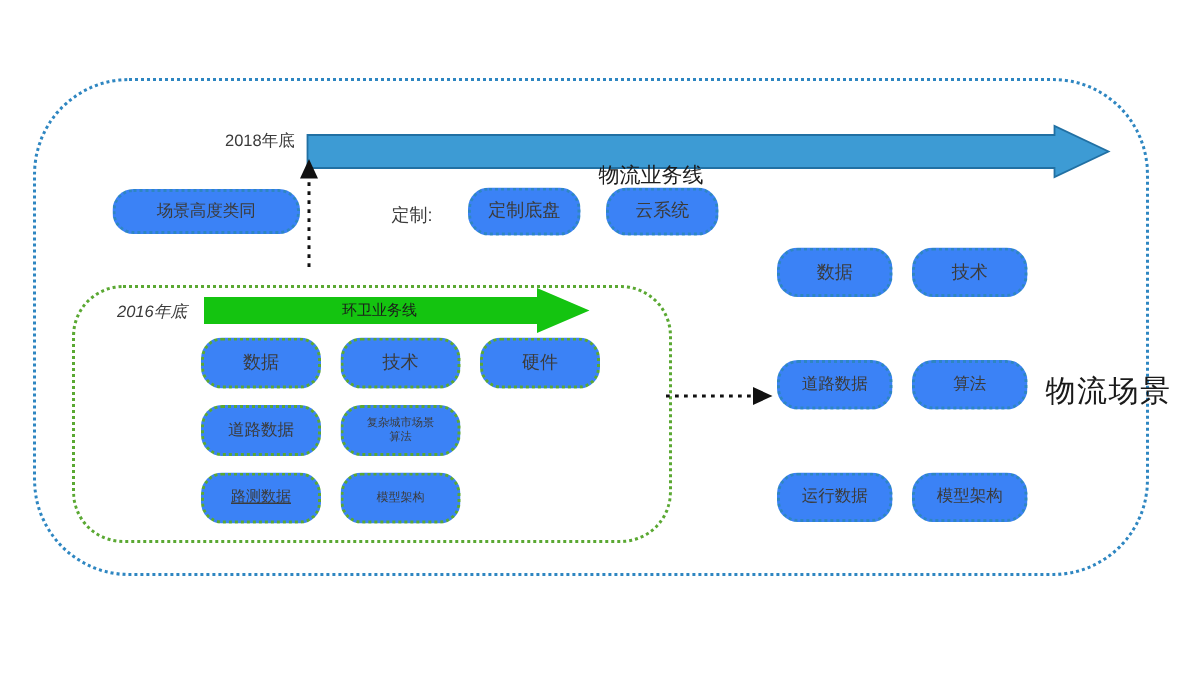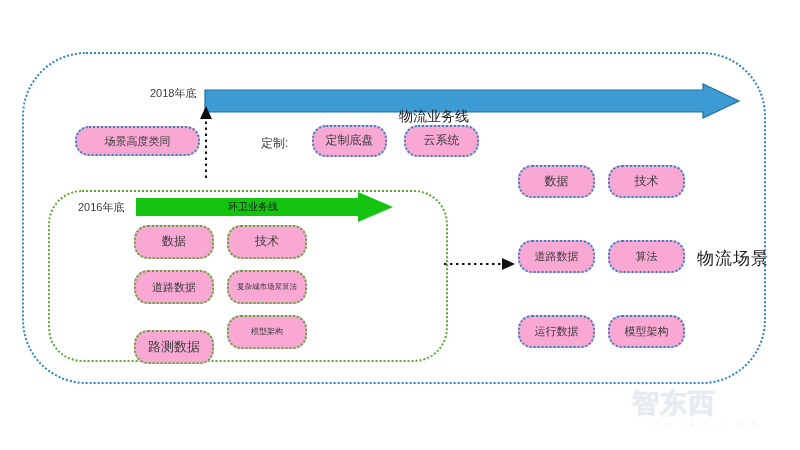--- a/index.html
+++ b/index.html
@@ -33,21 +33,21 @@
 
   
   .pill{
     position:absolute;
     box-sizing:border-box;
     display:flex;
     align-items:center;
     justify-content:center;
     text-align:center;
     border-radius:14px;
-    background:#f9a8d4;
+    background:#3b82f6;
     line-height:1.15;
     color:#3b3b3b;
   }
   .pill.blue{border:2px dotted #2e86c1;}
   .pill.green{border:2px dotted #5aa832;}
   .pill .t{display:block;}
 
   
   .label{
     position:absolute;
@@ -115,44 +115,47 @@
 
   <div class="label" style="left:261px;top:135px;font-size:12px;">定制:</div>
 
   <div class="pill blue" style="left:312px;top:125px;width:75px;height:32px;font-size:12px;font-family:Liberation Serif, serif;">
     <span class="t">定制底盘</span>
   </div>
   <div class="pill blue" style="left:404px;top:125px;width:75px;height:32px;font-size:12px;">
     <span class="t">云系统</span>
   </div>
 
-  <div class="label" style="left:78px;top:200px;font-size:11px;">2016年底</div>
+  <div class="label" style="left:78px;top:200px;font-size:11px;font-style:italic;">2016年底</div>
 
   <svg class="arrow-svg" style="left:136px;top:192px;" width="258" height="30" viewBox="0 0 258 30">
     <polygon points="0,6 222,6 222,0 257,15 222,30 222,24 0,24" fill="#14c410"></polygon>
   </svg>
   <div class="label" style="left:228px;top:200px;font-size:10px;color:#1b1b1b;">环卫业务线</div>
 
 
   <div class="pill green" style="left:134px;top:225px;width:80px;height:34px;font-size:12px;">
     <span class="t">数据</span>
   </div>
   <div class="pill green" style="left:227px;top:225px;width:80px;height:34px;font-size:12px;">
     <span class="t">技术</span>
   </div>
+  <div class="pill green" style="left:320px;top:225px;width:80px;height:34px;font-size:12px;">
+    <span class="t">硬件</span>
+  </div>
 
   <div class="pill green" style="left:134px;top:270px;width:80px;height:34px;font-size:11px;">
     <span class="t">道路数据</span>
   </div>
-  <div class="pill green" style="left:227px;top:270px;width:80px;height:34px;font-size:7.5px;flex-direction:row;">
+  <div class="pill green" style="left:227px;top:270px;width:80px;height:34px;font-size:7.5px;flex-direction:column;">
     <span class="t">复杂城市场景</span>
     <span class="t">算法</span>
   </div>
 
-  <div class="pill green" style="left:134px;top:330px;width:80px;height:34px;font-size:13px;">
+  <div class="pill green" style="left:134px;top:315px;width:80px;height:34px;font-size:10px;text-decoration:underline;">
     <span class="t">路测数据</span>
   </div>
   <div class="pill green" style="left:227px;top:315px;width:80px;height:34px;font-size:8px;">
     <span class="t">模型架构</span>
   </div>
 
   <svg class="arrow-svg" style="left:444px;top:256px;" width="72" height="16" viewBox="0 0 72 16">
     <line x1="0" y1="8" x2="60" y2="8" stroke="#111111" stroke-width="2" stroke-dasharray="2.5,3.5" stroke-linecap="butt"></line>
     <polygon points="71,8 58,2 58,14" fill="#111111"></polygon>
   </svg>
@@ -172,20 +175,16 @@
     <span class="t">算法</span>
   </div>
 
   <div class="pill blue" style="left:518px;top:315px;width:77px;height:33px;font-size:11px;">
     <span class="t">运行数据</span>
   </div>
   <div class="pill blue" style="left:608px;top:315px;width:77px;height:33px;font-size:11px;">
     <span class="t">模型架构</span>
   </div>
 
-  <div class="scene-label" style="left:697px;top:247px;font-size:17px;">物流场景</div>
+  <div class="scene-label" style="left:697px;top:247px;font-size:20px;">物流场景</div>
 
-  <div class="watermark">
-    <div class="wm-text">智东西</div>
-    <div class="wm-sub">z h i d x . c o m</div>
-  </div>
 
 </div>
 
 </body></html>

